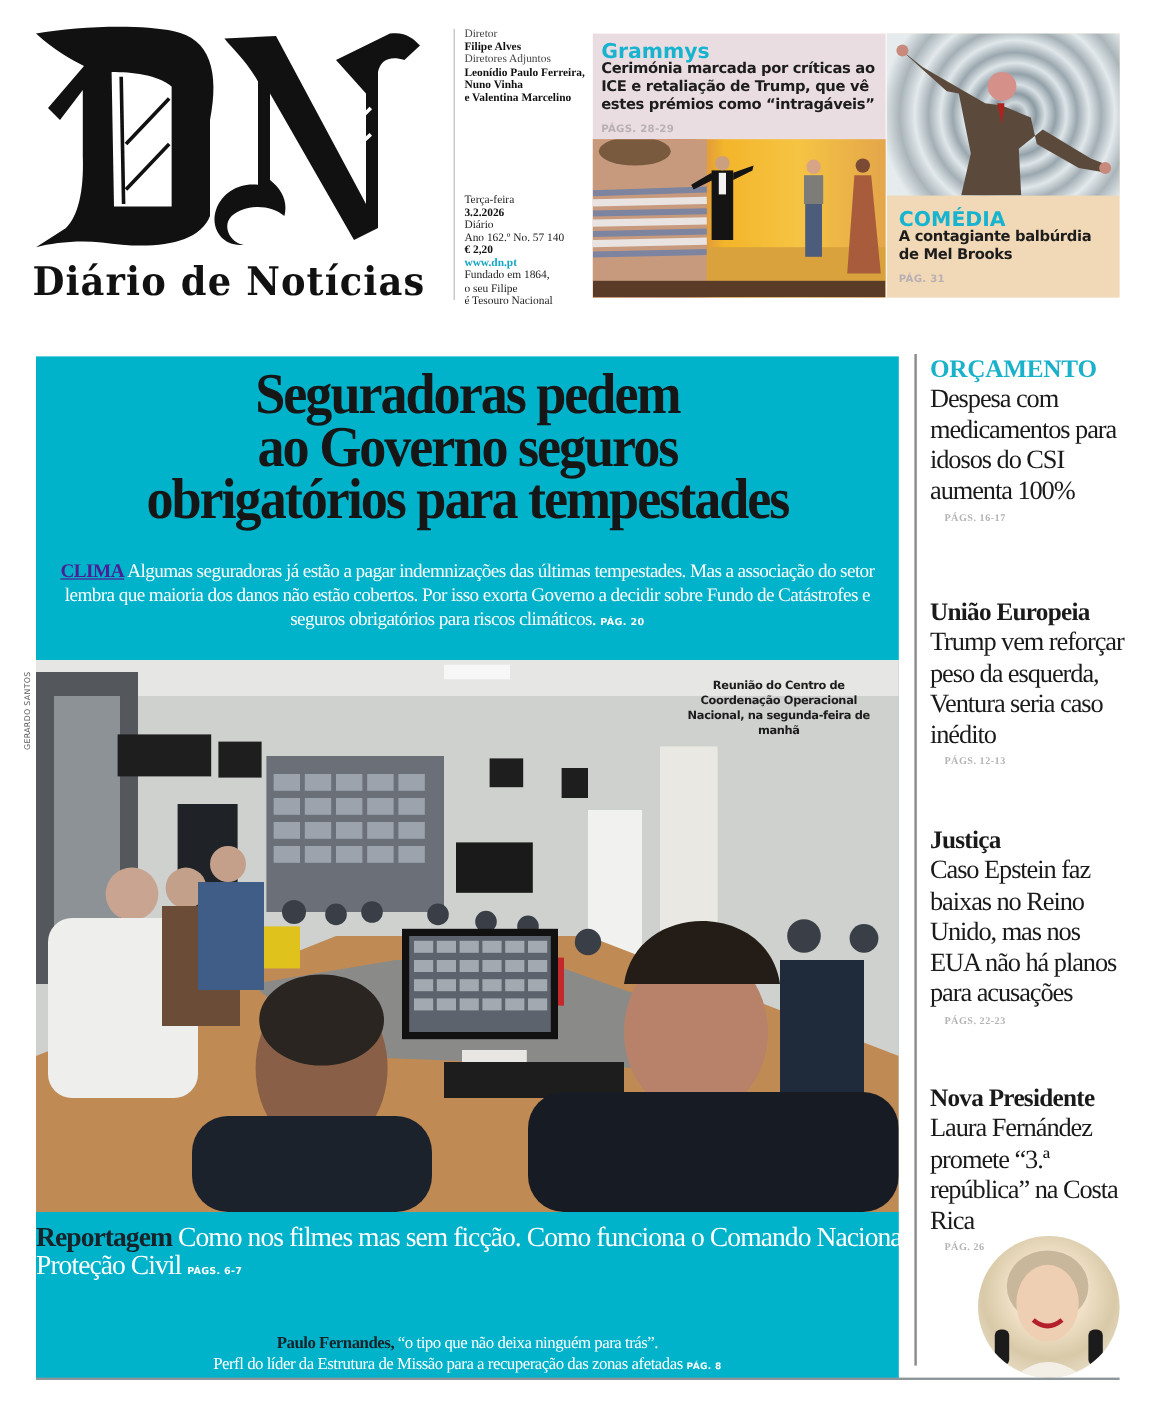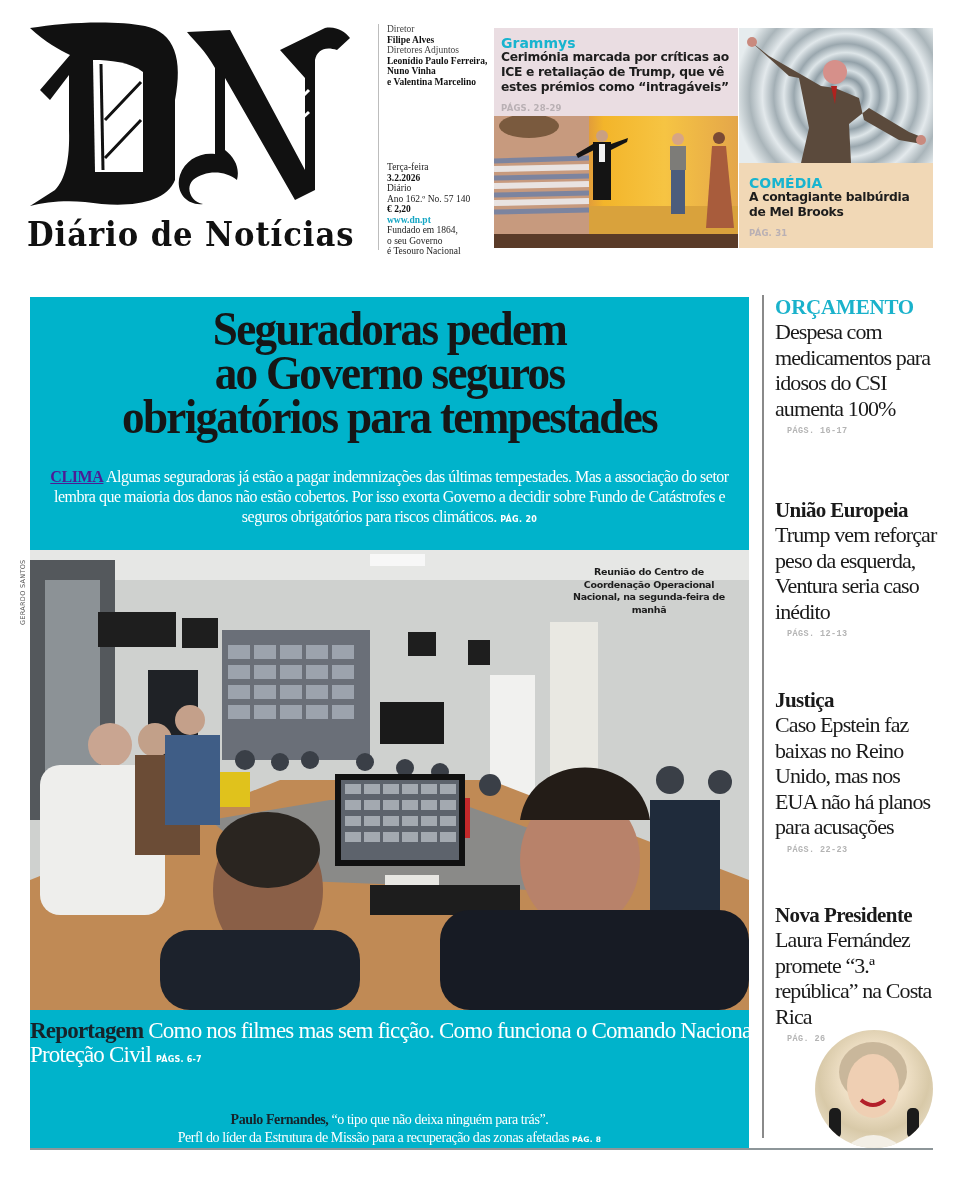--- a/index.html
+++ b/index.html
@@ -14,21 +14,21 @@
   .imprint { position: absolute; left: 378px; top: 24px; width: 112px; height: 226px; border-left: 1.5px solid #bdbdbd; padding-left: 8px; font-family: "Liberation Serif", serif; font-size: 9.5px; line-height: 10.5px; color: #222; }
   .imprint .lbl { color: #444; }
   .imprint .bold { font-weight: bold; color: #111; }
   .imprint .top { position: absolute; top: 0; left: 8px; }
   .imprint .bottom { position: absolute; top: 138px; left: 8px; }
   .imprint .url { color: #15a6c4; font-weight: bold; }
 
   
   .teaser-grammys { position: absolute; left: 494px; top: 28px; width: 244px; height: 220px; background: #eadde2; }
   .teaser-grammys .text { position: absolute; left: 7px; top: 8px; right: 6px; font-family: "DejaVu Sans", sans-serif; }
-  .kicker-sans { font-family: "DejaVu Sans", sans-serif; font-weight: bold; color: #18b4cf; font-size: 14px; line-height: 14px; }
+  .kicker-sans { font-family: "DejaVu Sans", sans-serif; font-weight: bold; color: #18b4cf; font-size: 17px; line-height: 14px; }
   .teaser-head { font-family: "DejaVu Sans", sans-serif; font-weight: bold; font-size: 12.3px; line-height: 15px; color: #1d1d1d; letter-spacing: -0.3px; }
   .page-ref-sans { font-family: "DejaVu Sans", sans-serif; font-weight: bold; font-size: 8.5px; color: #b9b0b4; margin-top: 8px; letter-spacing: 0.2px; }
   .grammys-photo { position: absolute; left: 0; top: 88px; width: 244px; height: 132px; overflow: hidden; background: linear-gradient(90deg, #d89565 0%, #c97a52 30%, #f3b52a 45%, #f6c443 70%, #e4a64a 100%); }
 
   .teaser-comedia { position: absolute; left: 739px; top: 28px; width: 194px; height: 220px; background: #f1d8b6; }
   .comedia-photo { position: absolute; left: 0; top: 0; width: 194px; height: 135px; overflow: hidden; background: radial-gradient(circle at 55% 50%, #6b7a82 0%, #cfd8dc 8%, #8c9aa2 14%, #d7e0e4 20%, #93a1a9 27%, #dde5e8 34%, #9aa7ae 41%, #e0e7ea 49%, #a3afb5 57%, #e3e9ec 66%, #aab5ba 76%, #e6ecee 88%); }
   .teaser-comedia .text { position: absolute; left: 10px; top: 148px; right: 6px; }
 
   
   .lead { position: absolute; left: 30px; top: 297px; width: 719px; height: 853px; background: #00b3cb; }
@@ -50,21 +50,21 @@
   .profile .kick { font-weight: bold; color: #16232a; }
   .profile .pref { font-size: 7.5px; color: #fff; }
   .lead-bottom-line { position: absolute; left: 30px; top: 1148px; width: 903px; height: 2px; background: #8d9699; }
 
   
   .rail { position: absolute; left: 762px; top: 295px; width: 1.5px; height: 843px; background: #8a8a8a; }
   .rcol { position: absolute; left: 775px; width: 170px; }
   .rkick { font-family: "Liberation Serif", serif; font-weight: bold; font-size: 21px; line-height: 24px; color: #1a1a1a; letter-spacing: -0.6px; }
   .rkick.cyan { color: #1ab2cb; letter-spacing: -0.2px; }
   .rhead { font-family: "Liberation Serif", serif; font-size: 22px; line-height: 25.5px; color: #1a1a1a; letter-spacing: -0.9px; }
-  .rpref { font-family: Liberation Mono, monospace; font-weight: bold; font-size: 8.5px; color: #b4b4b4; margin-top: 5px; letter-spacing: 0.4px; padding-left: 12px; }
+  .rpref { font-family: Liberation Serif, serif; font-weight: bold; font-size: 8.5px; color: #b4b4b4; margin-top: 5px; letter-spacing: 0.4px; padding-left: 12px; }
   .portrait { position: absolute; left: 815px; top: 1030px; width: 118px; height: 118px; border-radius: 50%; overflow: hidden; background: radial-gradient(circle at 50% 40%, #f2e2cc 0%, #efe0c6 35%, #d8c9a8 60%, #f6efe0 100%); }
 </style>
 </head>
 <body>
 
 <div class="logo">
   <svg class="logo-dn" viewBox="0 0 330 190">
 
     <path d="M5 8 C40 2 90 0 120 6 C150 12 158 40 150 80 L150 160 C140 185 100 188 60 182 C40 180 20 182 5 186 L30 170 C40 160 45 140 44 110 L44 55 L25 80 L15 70 L45 35 C35 30 20 22 5 8 Z" fill="#111"></path>
     <path d="M68 40 L70 152 L118 152 L118 52 C105 42 85 40 68 40 Z" fill="#fff"></path>
@@ -87,21 +87,21 @@
     <div class="bold">e Valentina Marcelino</div>
   </div>
   <div class="bottom">
     <div>Terça-feira</div>
     <div class="bold">3.2.2026</div>
     <div>Diário</div>
     <div>Ano 162.º No. 57 140</div>
     <div class="bold">€ 2,20</div>
     <div class="url">www.dn.pt</div>
     <div>Fundado em 1864,</div>
-    <div>o seu Governo</div>
+    <div>o seu Filipe</div>
     <div>é Tesouro Nacional</div>
   </div>
 </div>
 
 <div class="teaser-grammys">
   <div class="text">
     <div class="kicker-sans">Grammys</div>
     <div class="teaser-head">Cerimónia marcada por críticas ao ICE e retaliação de Trump, que vê estes prémios como “intragáveis”</div>
     <div class="page-ref-sans">PÁGS. 28-29</div>
   </div>

